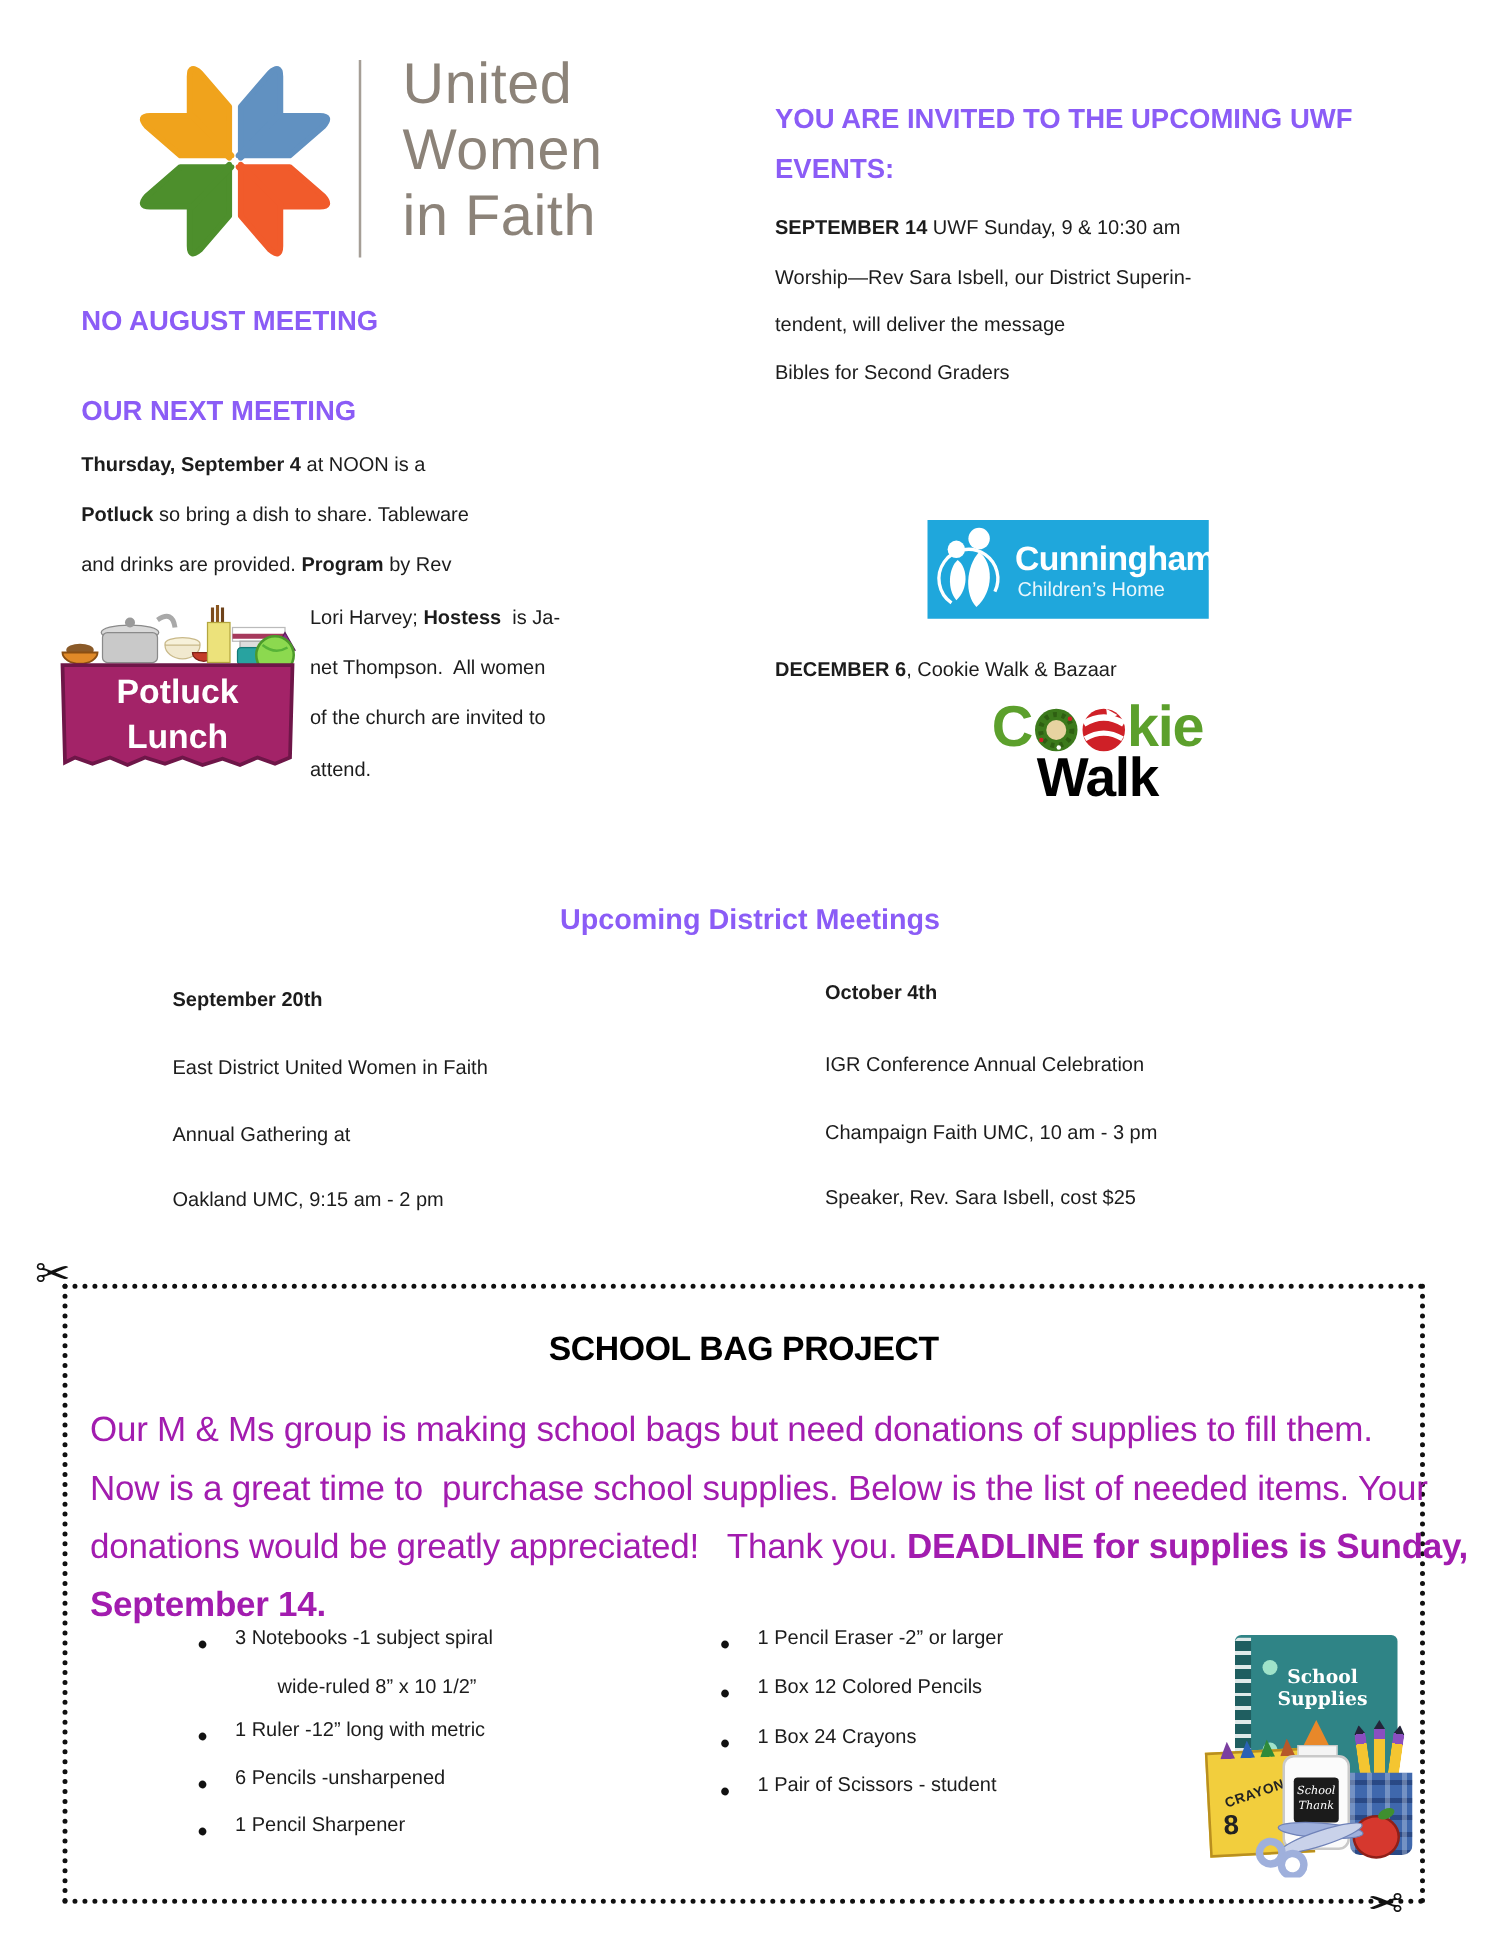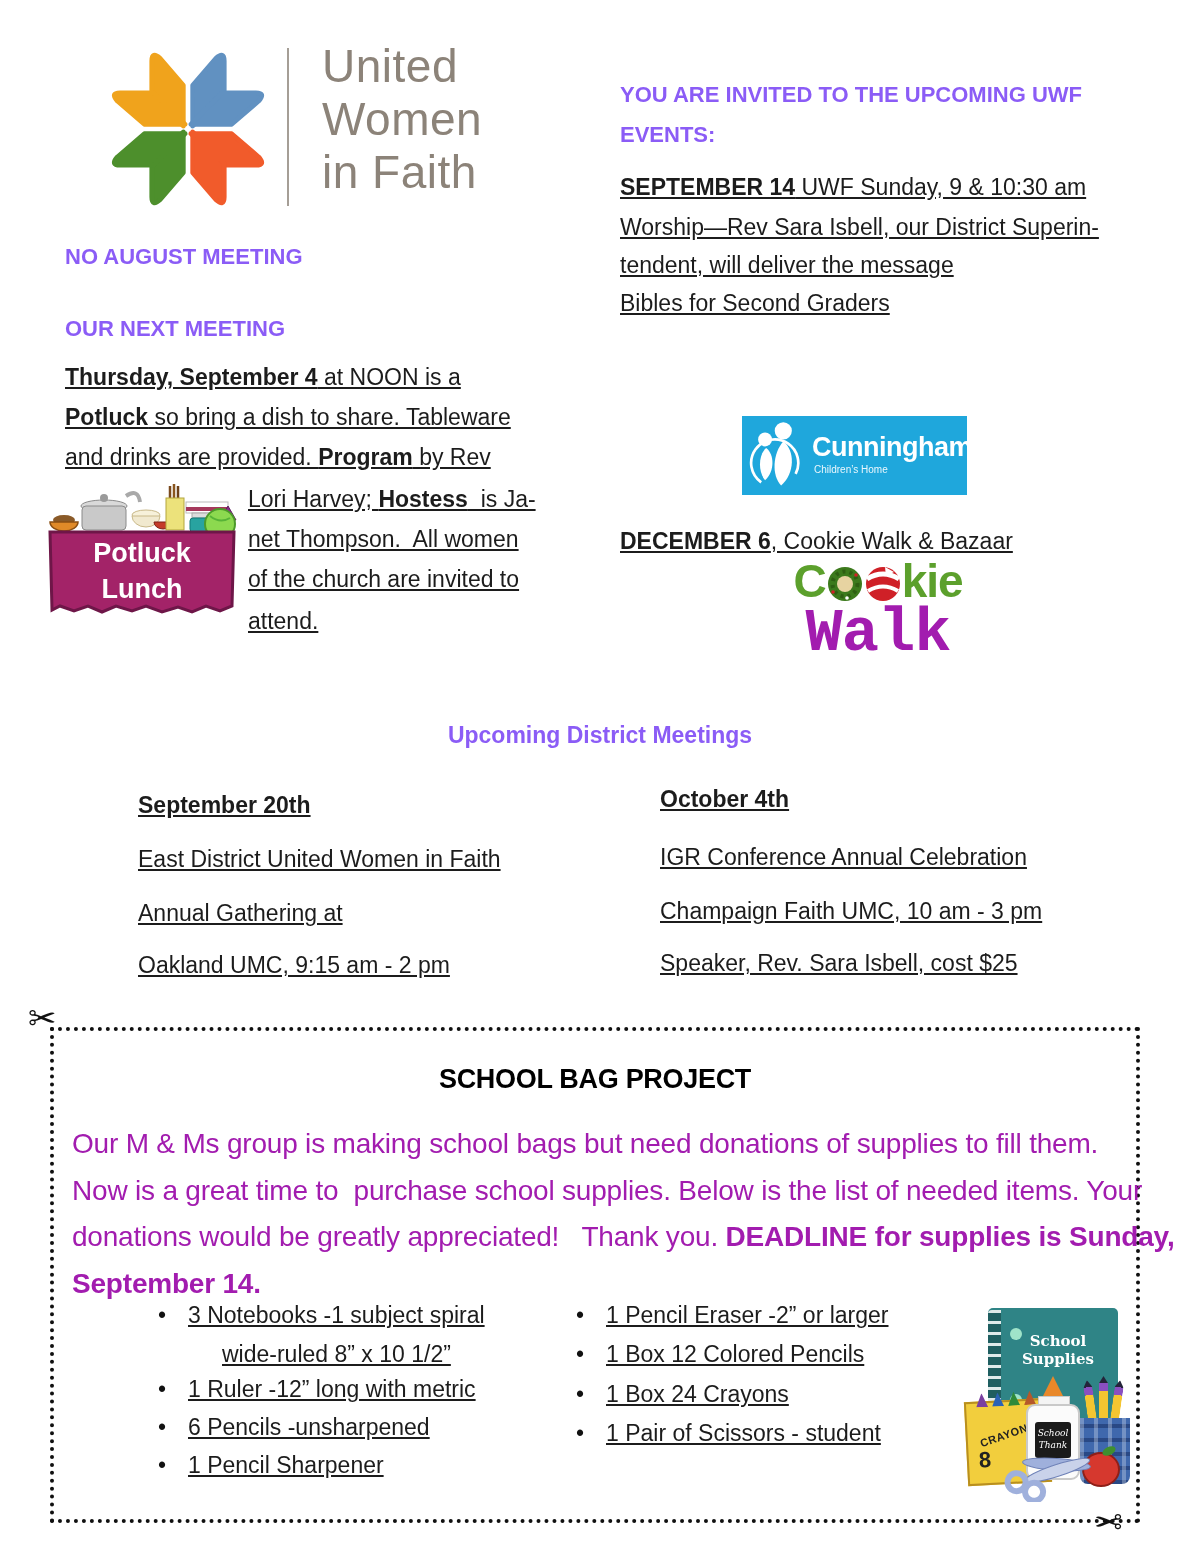--- a/index.html
+++ b/index.html
@@ -1,36 +1,36 @@
 <!DOCTYPE html>
 <html><head>
 <meta charset="utf-8">
 <style>
   html,body{margin:0;padding:0;background:#fff;}
   .page{position:relative;width:1200px;height:1565px;background:#ffffff;overflow:hidden;
         font-family:"Liberation Sans",sans-serif;color:#1b1b1b;}
   .abs{position:absolute;white-space:pre;}
-  .body-t{font-size:23px;color:#1c1c1c;text-decoration:underline;}
+  .body-t{font-size:16px;color:#1c1c1c;}
   .head-t{font-size:22px;font-weight:700;color:#8b5cf6;}
   .b{font-weight:700;}
   
   .logo-divider{position:absolute;left:287px;top:48px;width:2px;height:158px;background:#a59e96;}
   .logo-text{position:absolute;left:322px;top:40px;font-size:46px;line-height:53px;color:#8c8379;letter-spacing:.5px;}
   
   .potluck{position:absolute;left:42px;top:482px;width:200px;height:148px;}
   .potluck .lbl{position:absolute;width:200px;text-align:center;color:#fff;font-size:27px;font-weight:600;}
   
   .cunningham{position:absolute;left:742px;top:416px;width:225px;height:79px;background:#1FA7DC;}
   .cun-name{position:absolute;left:70px;top:16px;color:#fff;font-weight:700;font-size:27px;letter-spacing:-.5px;}
-  .cun-tag{position:absolute;left:72px;top:48px;color:#eaf7fd;font-size:10px;}
+  .cun-tag{position:absolute;left:72px;top:48px;color:#eaf7fd;font-size:16px;}
   
   .cookiewalk{position:absolute;left:788px;top:558px;width:180px;text-align:center;}
   .cw-row1{display:flex;justify-content:center;align-items:center;height:46px;}
   .cw-green{color:#5CA02C;font-size:46px;font-weight:800;letter-spacing:-1px;}
-  .cw-red{color:#a21caf;font-size:62px;font-weight:800;letter-spacing:-1px;margin-top:-6px;font-family:Liberation Mono, monospace;}
+  .cw-red{color:#000000;font-size:44px;font-weight:800;letter-spacing:-1px;margin-top:-6px;}
   .cw-cookie{transform:translateY(3px);}
   
   .cut-box{position:absolute;left:50px;top:1027px;width:1082px;height:488px;border:4px dotted #101010;}
   .scissors{position:absolute;font-size:34px;color:#111;}
   
   .sb-title{position:absolute;left:50px;top:1064px;width:1090px;text-align:center;font-size:27px;font-weight:700;letter-spacing:-.3px;color:#000000;}
   .sb-t{font-size:28px;letter-spacing:-.2px;color:#a21caf;}
   .bullet{font-size:23px;color:#111;}
   
   .supplies{position:absolute;left:966px;top:1300px;width:168px;height:205px;}

